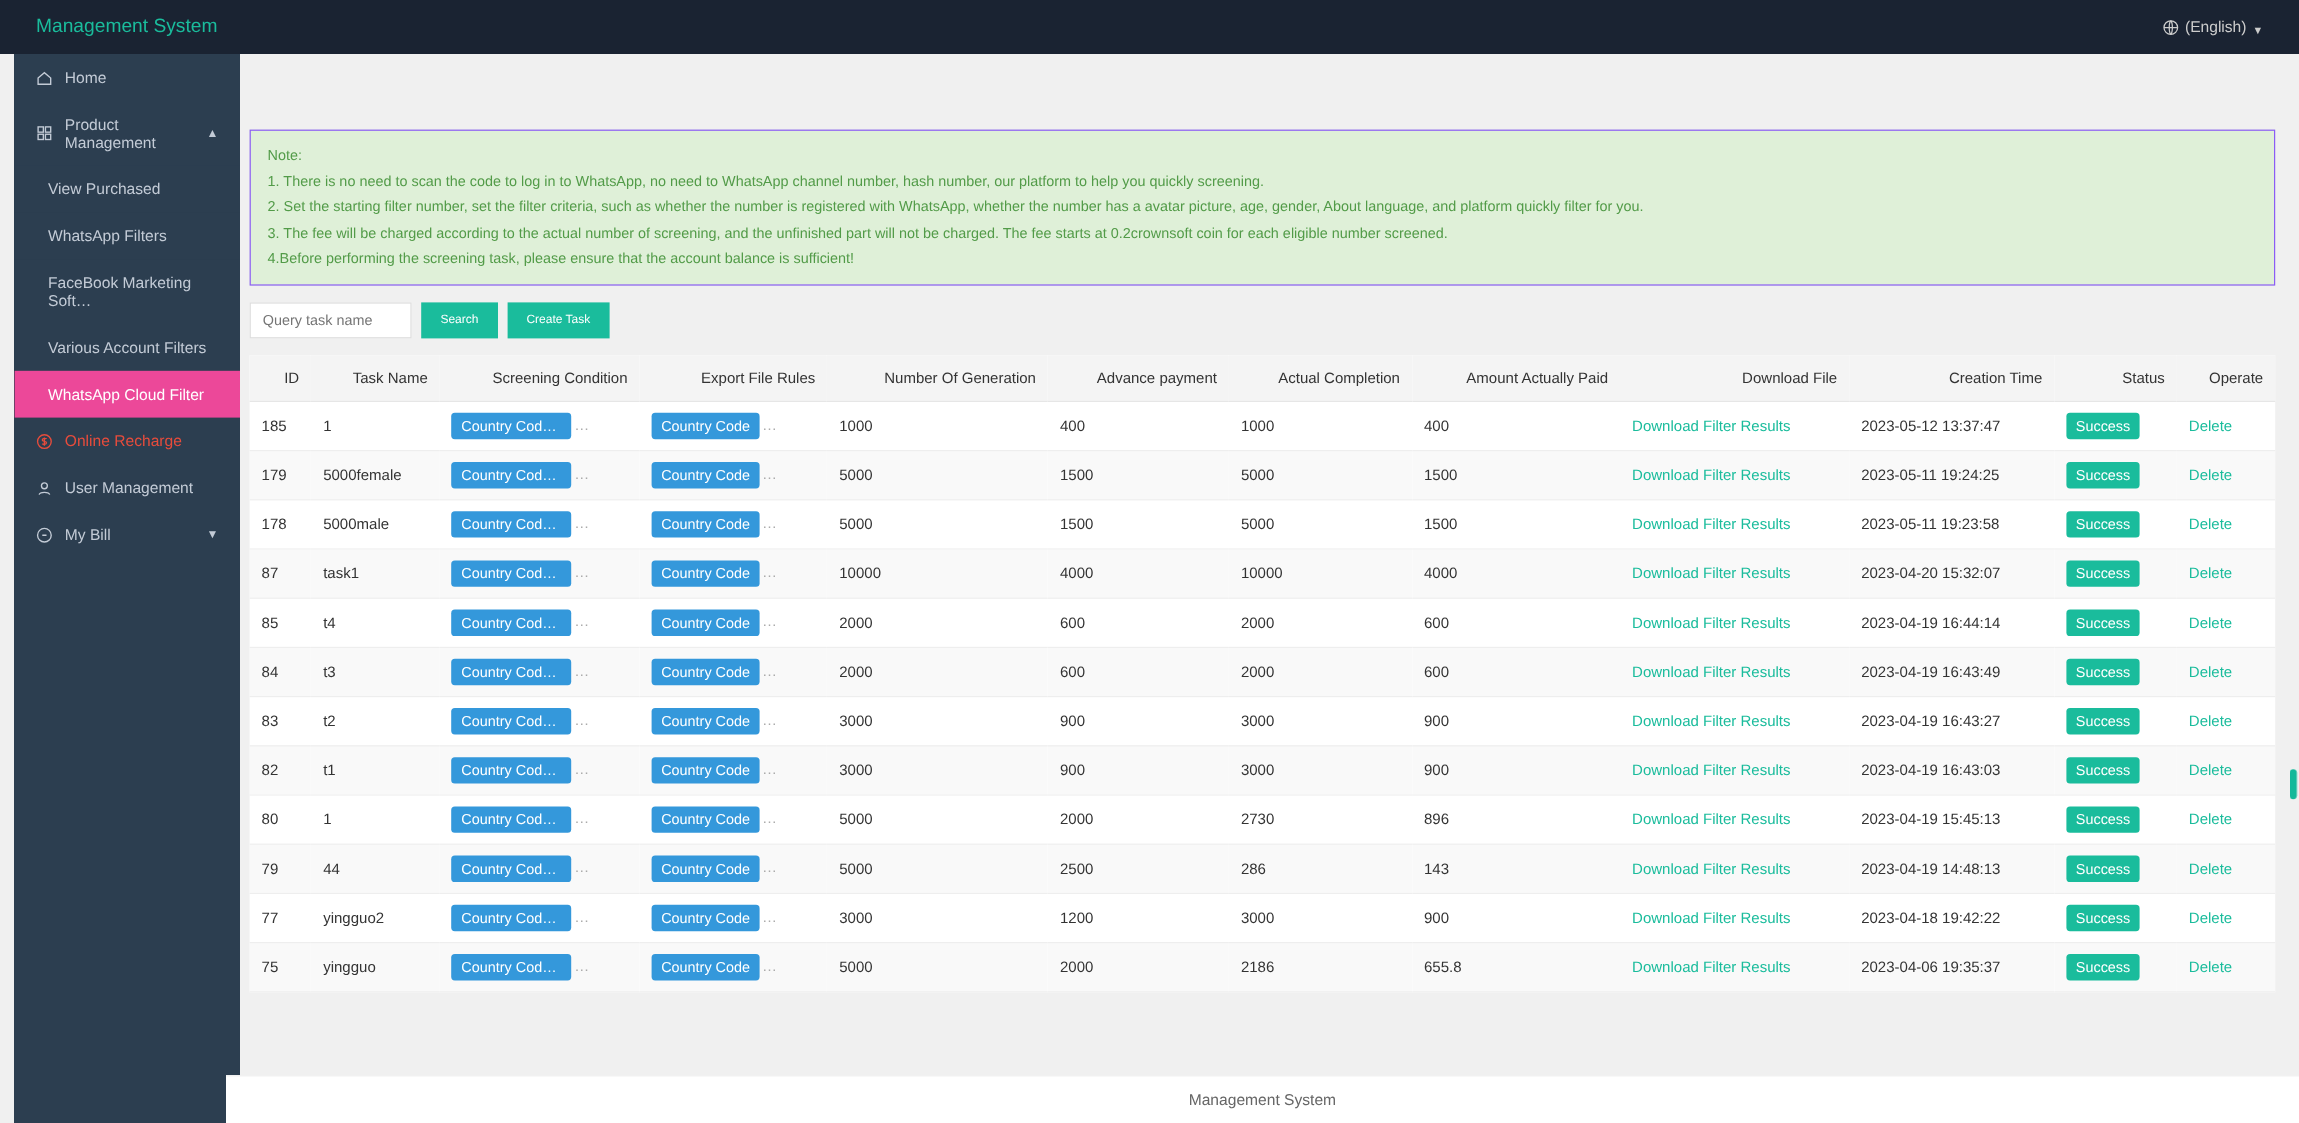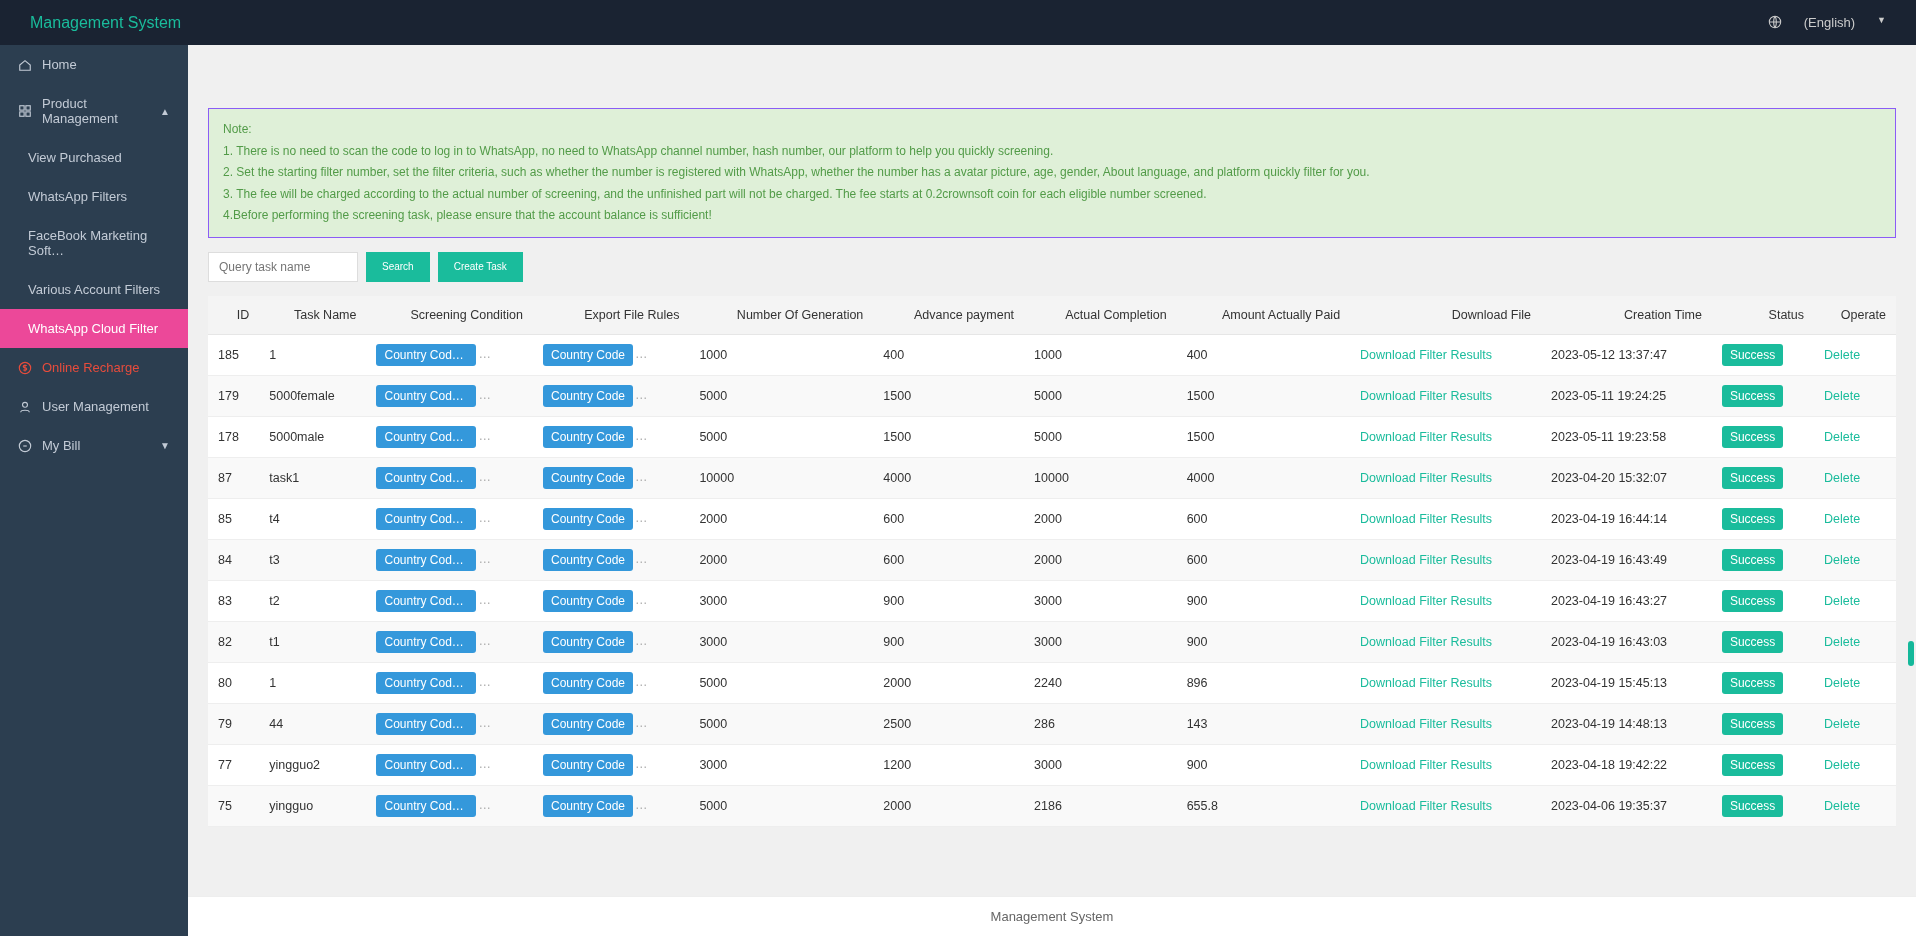--- a/index.html
+++ b/index.html
@@ -9,25 +9,25 @@
   height: 45px;
   background: #1a2332;
   display: flex;
   align-items: center;
   justify-content: space-between;
   padding: 0 30px;
   color: #fff;
 }
 .header-title { color: #1abc9c; font-size: 16px; }
 .header-right { display: flex; align-items: center; gap: 20px; }
-.lang-selector { display: flex; align-items: flex-start; gap: 22px; color: #ccc; cursor: pointer; }
+.lang-selector { display: flex; align-items: flex-end; gap: 5px; color: #ccc; cursor: pointer; }
 
 .sidebar {
   position: fixed;
-  left: 0;
+  left: 12px;
   top: 45px;
   width: 188px;
   bottom: 0;
   background: #2c3e50;
   color: #c3cbd6;
   overflow-y: auto;
 }
 .sidebar-item {
   padding: 12px 18px;
   display: flex;
@@ -56,21 +56,21 @@
   padding: 10px 14px;
   color: #529b48;
   font-size: 12px;
   line-height: 1.8;
   margin-bottom: 14px;
 }
 .note-title { font-weight: normal; }
 
 .toolbar { display: flex; gap: 8px; margin-bottom: 14px; }
 .search-input {
-  width: 150px;
+  width: 135px;
   height: 30px;
   padding: 0 10px;
   border: 1px solid #ddd;
   font-size: 12px;
 }
 .btn {
   height: 30px;
   padding: 0 16px;
   border: none;
   background: #1abc9c;
@@ -388,21 +388,21 @@
           <td><span class="status-badge">Success</span></td>
           <td><span class="link">Delete</span></td>
         </tr>
         <tr>
           <td>80</td>
           <td>1</td>
           <td class="tag-cell"><span class="tag">Country Code[44]</span><span class="ellipsis-after">…</span></td>
           <td class="tag-cell"><span class="tag">Country Code</span><span class="ellipsis-after">…</span></td>
           <td>5000</td>
           <td>2000</td>
-          <td>2240</td>
+          <td>2730</td>
           <td>896</td>
           <td><span class="link">Download Filter Results</span></td>
           <td>2023-04-19 15:45:13</td>
           <td><span class="status-badge">Success</span></td>
           <td><span class="link">Delete</span></td>
         </tr>
         <tr>
           <td>79</td>
           <td>44</td>
           <td class="tag-cell"><span class="tag">Country Code[44]</span><span class="ellipsis-after">…</span></td>

